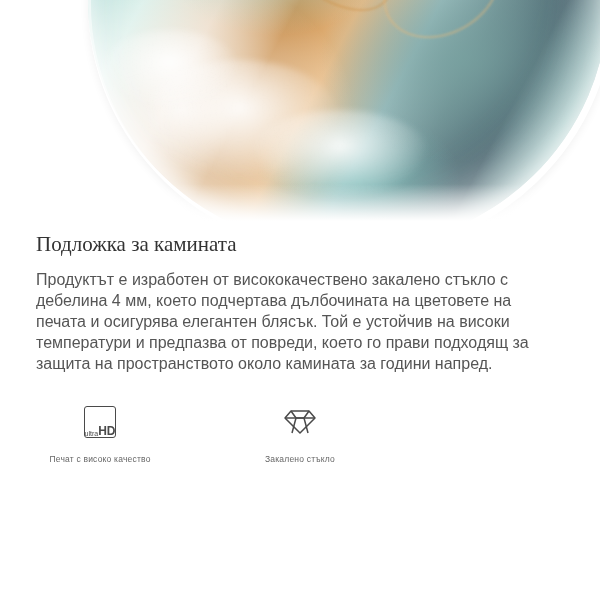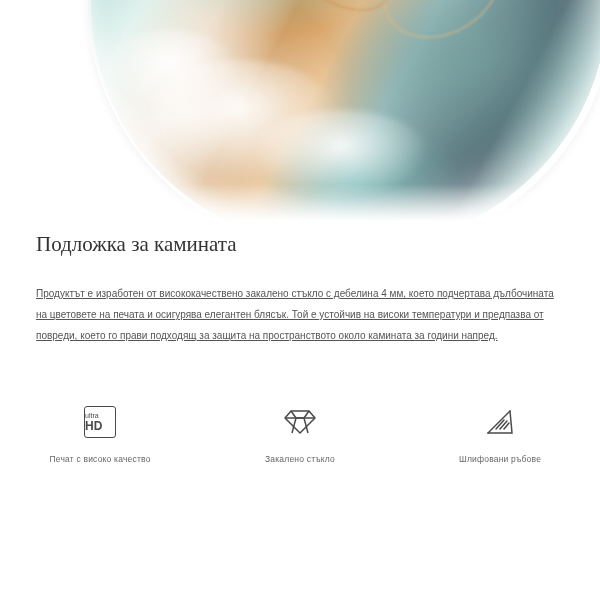--- a/index.html
+++ b/index.html
@@ -117,27 +117,26 @@
   .headline {
     font-family: "Liberation Serif", serif;
     font-size: 21px;
     line-height: 29px;
     color: #333333;
     margin: 0 36px;
     font-weight: 400;
   }
   .headline .line2 { display: block; }
   .paragraph {
-    margin: 24px 36px 0 36px;
+    margin: 10px 36px 0 36px;
     font-family: "Liberation Sans", sans-serif;
-    font-size: 10px;
+    font-size: 16px;
     line-height: 21px;
     color: #555555;
     max-width: 530px;
-    text-decoration: underline;
   }
 
   
   .features {
     position: absolute;
     top: 400px;
     left: 0;
     width: 600px;
     display: grid;
     grid-template-columns: repeat(3, 1fr);
@@ -163,22 +162,21 @@
     color: #666666;
     text-align: center;
     letter-spacing: 0.2px;
   }
   .ultra-hd {
     width: 30px;
     height: 30px;
     border: 1.6px solid #4a4a4a;
     border-radius: 3px;
     display: flex;
-    flex-direction: column;
-    align-items: flex-start;
+    align-items: flex-end;
     justify-content: center;
     line-height: 1;
   }
   .ultra-hd .u-top { font-size: 7px; color: #4a4a4a; }
   .ultra-hd .u-bot { font-size: 12px; font-weight: bold; color: #4a4a4a; margin-top: 1px; }
 </style>
 </head>
 <body>
 
 <div class="page">
@@ -222,28 +220,16 @@
           <path d="M8 4h18l6 7-15 15L2 11z"></path>
           <path d="M2 11h30"></path>
           <path d="M8 4l5 7-4 15"></path>
           <path d="M26 4l-5 7 4 15"></path>
           <path d="M13 11h8"></path>
         </svg>
       </div>
       <div class="feature-label">Закалено стъкло</div>
     </div>
 
-    <div class="feature">
-      <div class="feature-icon">
-        <svg width="32" height="30" viewBox="0 0 32 30" fill="none" stroke="#4a4a4a" stroke-width="1.5" stroke-linecap="round">
-          <path d="M4 26 L26 4"></path>
-          <path d="M26 4 L28 26 L4 26"></path>
-          <path d="M12 22 L20 13"></path>
-          <path d="M16 22 L23 14"></path>
-          <path d="M20 22 L25 16"></path>
-        </svg>
-      </div>
-      <div class="feature-label">Шлифовани ръбове</div>
-    </div>
 
 
   </div>
 </div>
 
 </body></html>

